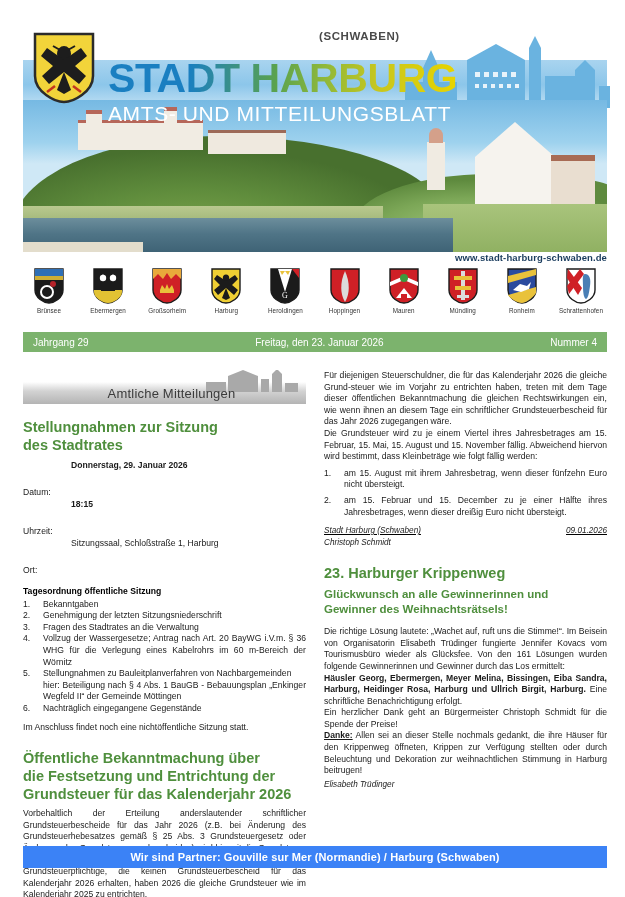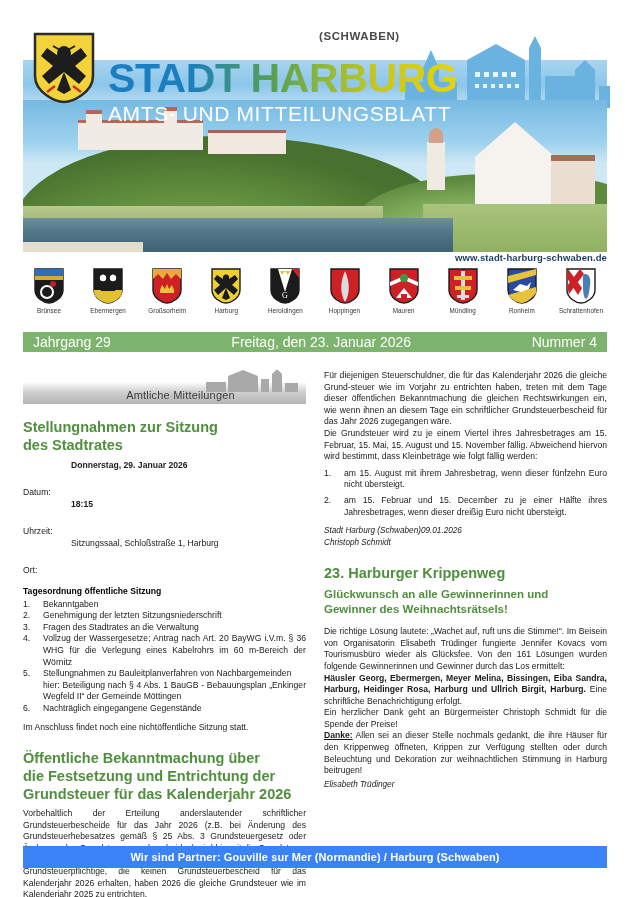--- a/index.html
+++ b/index.html
@@ -119,21 +119,21 @@
     display:flex; justify-content:space-between;
   }
   .crest-cell { width:52px; text-align:center; }
   .crest-cell .shield { width:30px; height:36px; margin:0 auto; display:block; }
   .crest-cell .cname { font-size:6.3px; color:#333; margin-top:3px; letter-spacing:.1px; }
 
   
   .infobar {
     position:absolute; left:23px; top:332px; width:584px; height:20px;
     background:#7cb36d; color:#fff; display:flex; align-items:center;
-    font-size:14px; padding:0 10px;
+    font-size:10px; padding:0 10px;
   }
   .infobar .ib-left { flex:0 0 auto; }
   .infobar .ib-center { flex:1 1 auto; text-align:center; }
   .infobar .ib-right { flex:0 0 auto; }
 
   
   .content {
     position:absolute; left:23px; top:370px; width:584px;
     display:flex; gap:18px;
   }
@@ -141,22 +141,22 @@
 
   .section-banner {
     position:relative; width:283px; height:34px; margin-bottom:14px;
   }
   .section-banner .bg {
     position:absolute; left:0; bottom:0; width:283px; height:22px;
     background: linear-gradient(to bottom, #ffffff 0%, #d2d2d2 42%, #b4b4b4 100%);
   }
   .section-banner .sil { position:absolute; right:8px; top:0; width:92px; height:22px; }
   .section-banner .lbl {
-    position:absolute; left:16px; bottom:3px; width:100%; text-align:center;
-    font-size:11px; color:#3b3b3b; letter-spacing:.2px;
+    position:absolute; left:7px; bottom:3px; width:100%; text-align:center;
+    font-size:13px; color:#3b3b3b; letter-spacing:.2px;
   }
 
   h2.head-green {
     font-size:14.5px; font-weight:700; color:#4f8f3d; line-height:18px;
     margin-bottom:5px;
   }
   h3.head-green-sm {
     font-size:11.5px; font-weight:700; color:#4f8f3d; line-height:14.5px;
     margin-bottom:10px;
   }
@@ -175,21 +175,21 @@
   ol.agenda { list-style:none; margin-top:1px; }
   ol.agenda > li {
     display:flex; font-size:8.6px; line-height:11.6px; color:#1a1a1a;
     margin-bottom:0;
   }
   ol.agenda > li .num { width:20px; flex:0 0 20px; }
   ol.agenda > li .txt { flex:1 1 auto; text-align:justify; }
   .sub-line { display:block; text-align:justify; }
 
   .sig { font-size:8.2px; font-style:italic; color:#222; }
-  .sig-row { display:flex; margin-top:8px; }
+  .sig-row { display:flex; justify-content:space-between; margin-top:8px;text-decoration:underline; }
 
   b.inline { font-weight:700; }
   u.inline { text-decoration:underline; }
 
   
   .footer {
     position:absolute; left:23px; top:846px; width:584px; height:22px;
     background:#3b82f6; color:#fff; display:flex; align-items:center;
     justify-content:center; font-size:11px; font-weight:700; letter-spacing:.1px;
   }

